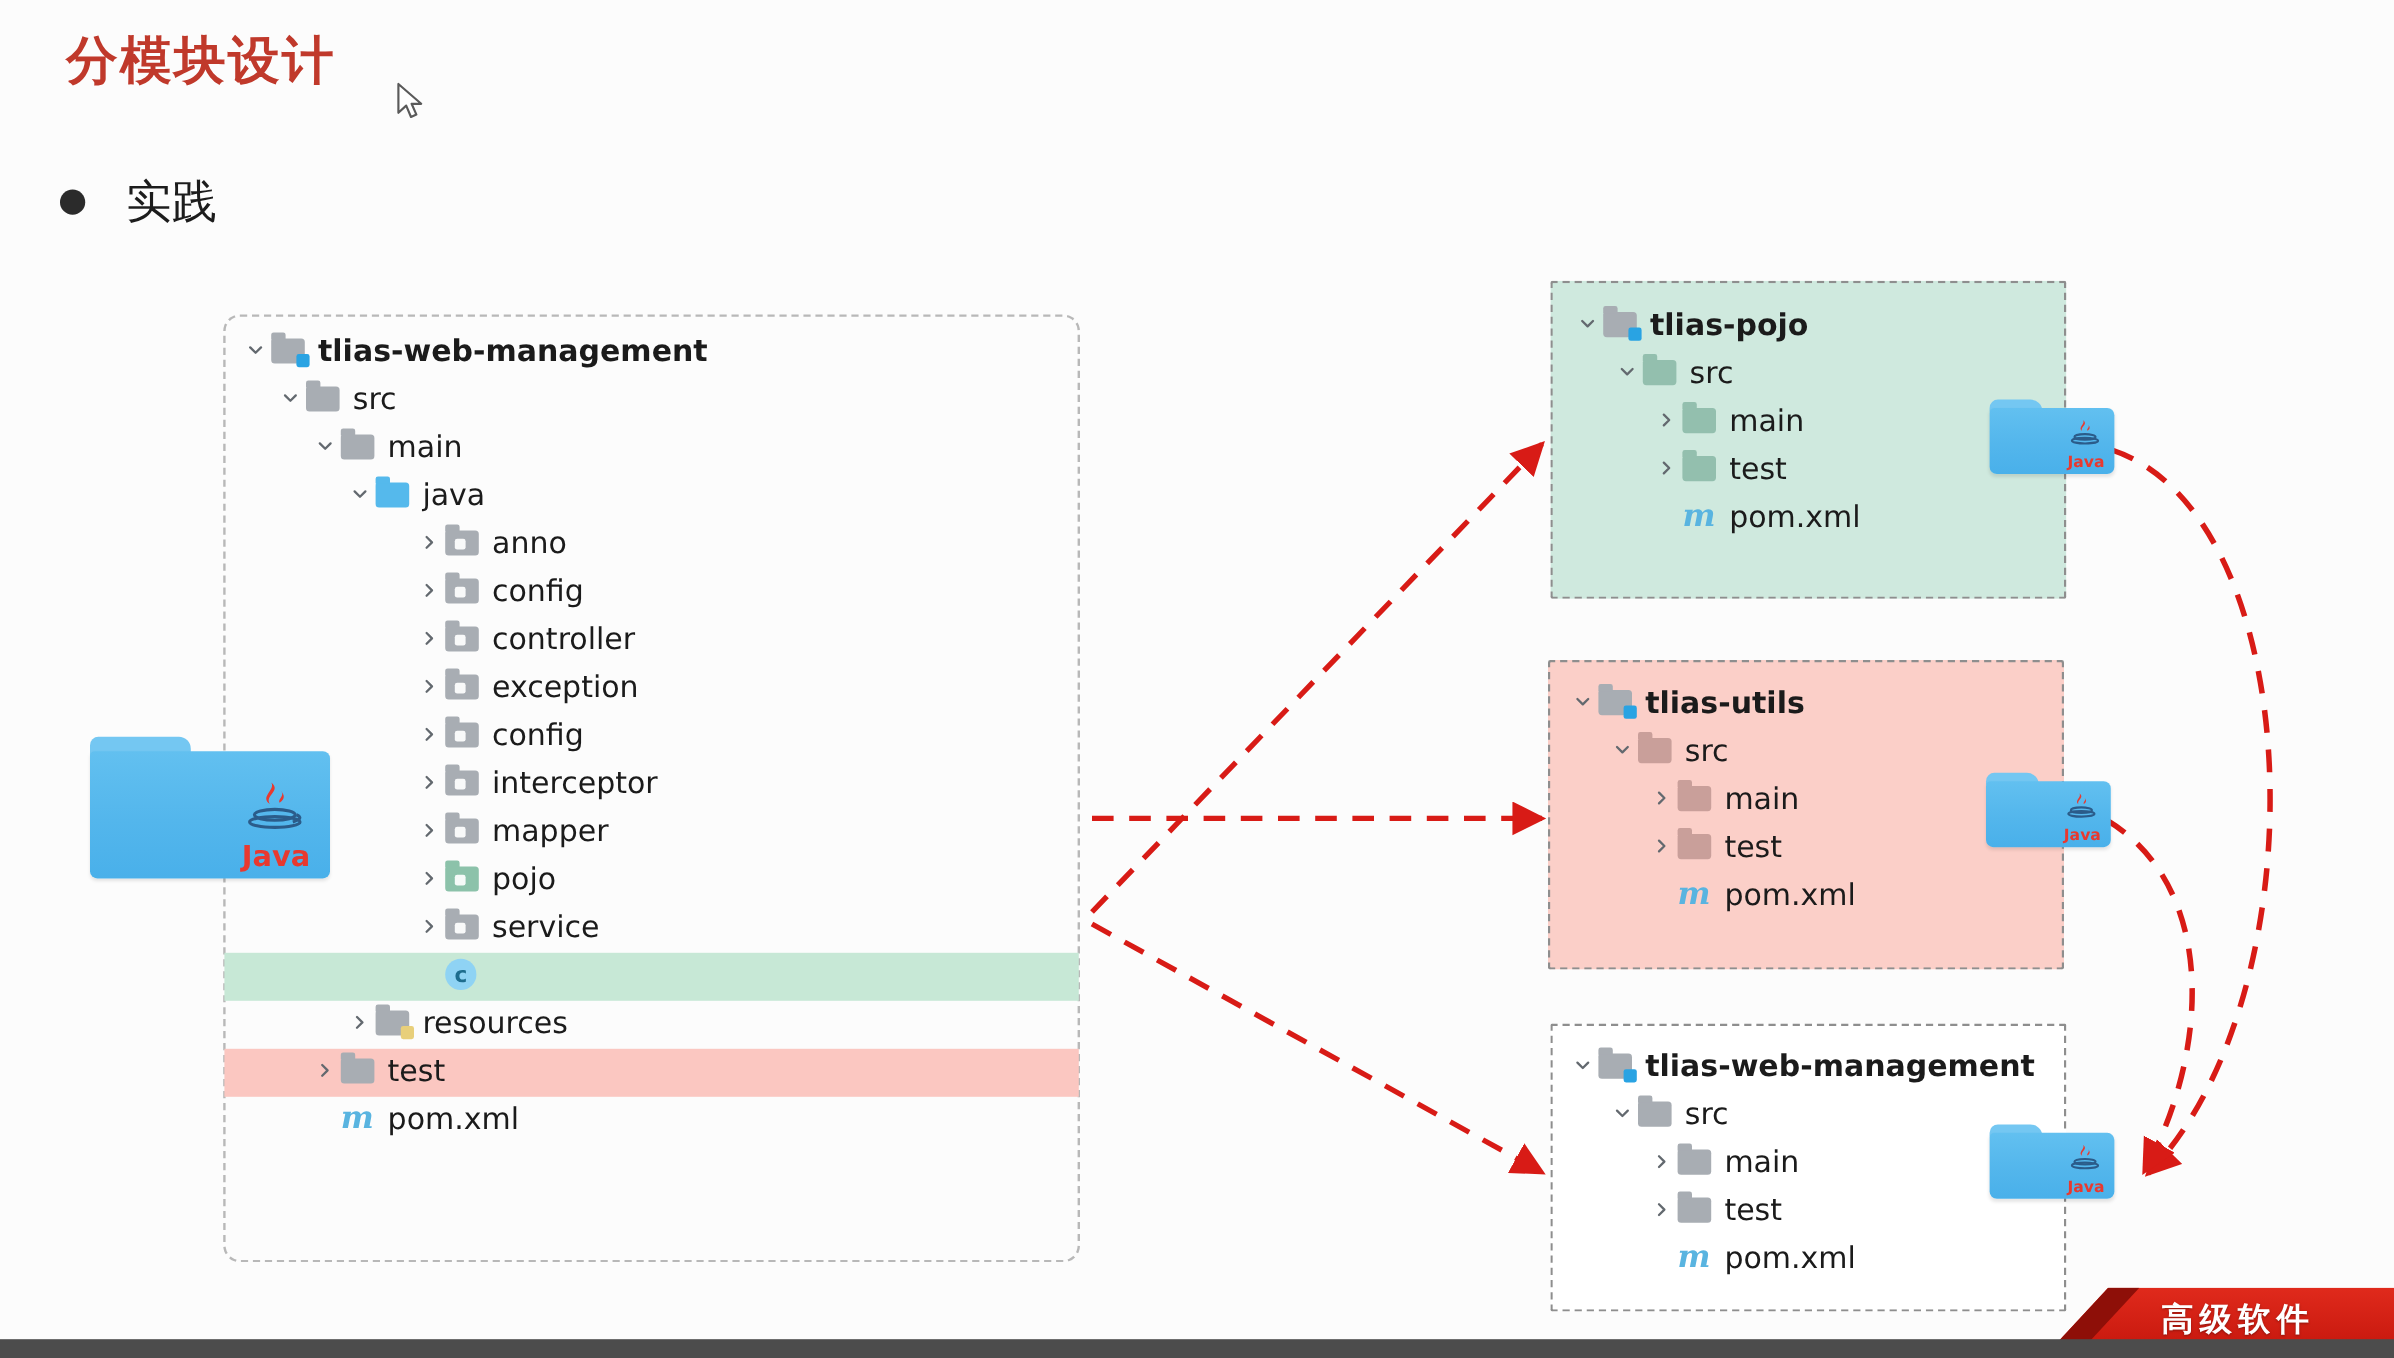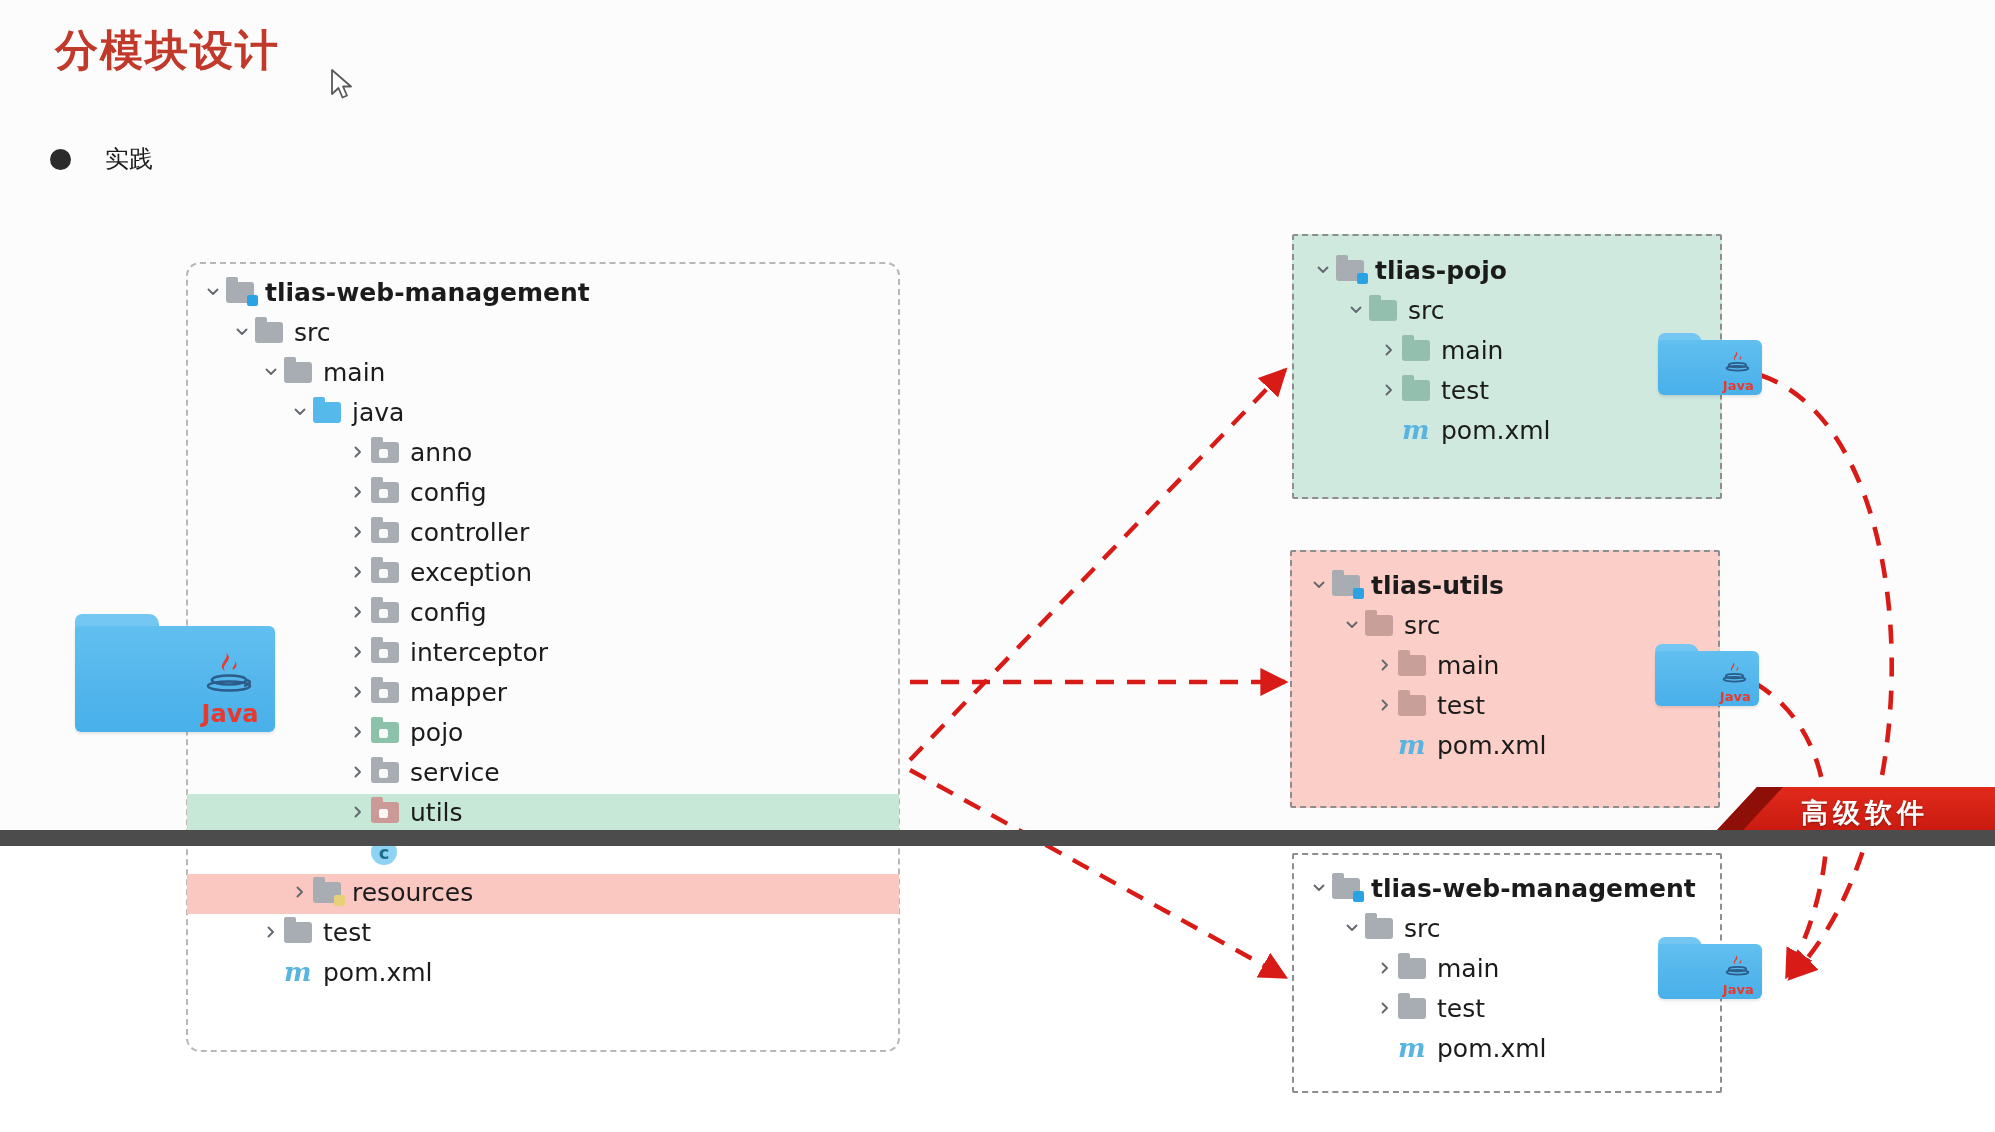--- a/index.html
+++ b/index.html
@@ -2,32 +2,32 @@
 <html><head>
 <meta charset="utf-8">
 <style>
   * { box-sizing: border-box; margin:0; padding:0; }
   html, body {
     width: 1995px; height: 1132px;
     background: #ffffff;
     font-family: "Liberation Sans", "DejaVu Sans", sans-serif;
     overflow: hidden;
   }
-  #stage { position: relative; width:1995px; height:846px; background:#fcfcfc; }
+  #stage { position: relative; width:1995px; height:1132px; background:#fcfcfc; }
 
   
   .page-title {
     position:absolute; left:55px; top:22px;
     font-size:43px; font-weight:700; color:#c0392b;
     letter-spacing:2px;
     font-family:"DejaVu Sans","Liberation Sans",sans-serif;
   }
   .bullet-row { position:absolute; left:50px; top:143px; display:flex; align-items:center; gap:34px; }
   .bullet-dot { width:21px; height:21px; border-radius:50%; background:#2b2b2b; display:block;}
-  .bullet-text { font-size:24px; color:#1c1c1c; font-family:"DejaVu Sans","Liberation Sans",sans-serif;}
+  .bullet-text { font-size:38px; color:#1c1c1c; font-family:"DejaVu Sans","Liberation Sans",sans-serif;}
 
   
   .cursor { position:absolute; left:330px; top:68px; width:26px; height:34px; }
 
   
   .dashbox {
     position:absolute;
     border:2px dashed #b8b8b8;
     border-radius:10px;
     background:transparent;
@@ -318,33 +318,20 @@
           <svg width="16" height="16" viewBox="0 0 16 16">
             <path d="M5.5,3.5 L10,8 L5.5,12.5" fill="none" stroke="#63696f" stroke-width="1.9" stroke-linecap="round" stroke-linejoin="round"></path>
           </svg>
         </span>
         <span class="ficon">
           <span class="fold g-grey2">
             <span class="lock"></span>
           </span>
         </span>
         <span class="label">service</span>
-      </div>
-      <div class="trow" style="padding-left:145px">
-        <span class="chev">
-          <svg width="16" height="16" viewBox="0 0 16 16">
-            <path d="M5.5,3.5 L10,8 L5.5,12.5" fill="none" stroke="#63696f" stroke-width="1.9" stroke-linecap="round" stroke-linejoin="round"></path>
-          </svg>
-        </span>
-        <span class="ficon">
-          <span class="fold g-rose">
-            <span class="lock"></span>
-          </span>
-        </span>
-        <span class="label">utils</span>
       </div>
       <div class="trow" style="padding-left:145px">
         <span class="chev"></span>
         <span class="cicon">c</span>
       </div>
       <div class="trow" style="padding-left:87px">
         <span class="chev">
           <svg width="16" height="16" viewBox="0 0 16 16">
             <path d="M5.5,3.5 L10,8 L5.5,12.5" fill="none" stroke="#63696f" stroke-width="1.9" stroke-linecap="round" stroke-linejoin="round"></path>
           </svg>

